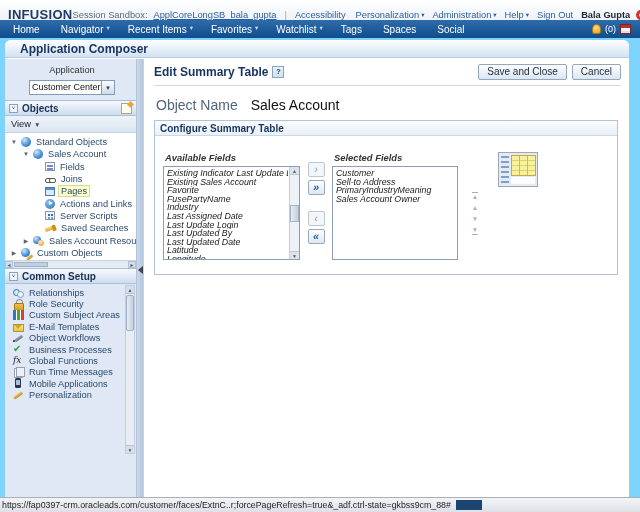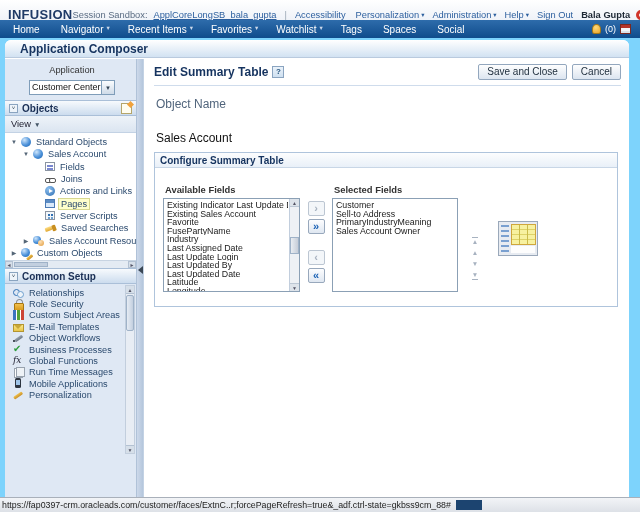--- a/index.html
+++ b/index.html
@@ -117,31 +117,31 @@
   .main-title-row { display:flex; align-items:center; height:19px; }
   .main-title { font-size:12px; font-weight:bold; color:#15335f; }
   .help-icon { margin-left:4px; width:12px; height:12px; border:1px solid #8aa4c0;
     background:linear-gradient(#eaf2fa,#cfe0f0); font-size:8px; font-weight:bold; color:#23527c;
     display:flex; align-items:center; justify-content:center; }
   .btns { margin-left:auto; display:flex; gap:5px; }
   .btn { height:16px; padding:0 8px; font-size:10px; color:#1c2b3a;
     background:linear-gradient(#fefefe,#dce5f0); border:1px solid #93a7be; border-radius:2px;
     display:flex; align-items:center; font-family:inherit; white-space:nowrap; }
   .main-sep { border-bottom:1px solid #cfdcec; margin-top:4px; }
-  .obj-row { display:flex; gap:20px; margin:11px 0 7px 2px; font-size:12px;flex-direction:column; }
+  .obj-row { display:flex; gap:13px; margin:11px 0 7px 2px; font-size:14px; }
   .obj-label { color:#51657c; }
   .obj-value { color:#111; }
 
   .section { border:1px solid #afc4dc; margin-right:3px; }
   .section-header { height:15px; background:linear-gradient(#fcfdfe,#e9f0f8);
     border-bottom:1px solid #c8d6e6; display:flex; align-items:center; padding-left:5px;
     font-size:10px; font-weight:bold; color:#15335f; }
   .section-body { padding:7px 8px 14px 8px; background:#fff; }
   .instruction { font-size:9.4px; color:#333; }
-  .shuttle { display:flex; margin-top:9px; align-items:center; }
+  .shuttle { display:flex; margin-top:9px; align-items:flex-start;font-style:italic; }
   .field-col { display:flex; flex-direction:column; }
   .field-label { font-size:9.4px; font-weight:bold; color:#333; margin:0 0 3px 2px; }
   .listbox { width:137px; height:94px; border:1px solid #8ba0b5; background:#fff;
     position:relative; overflow:hidden; }
   .listbox.selbox { width:126px; }
   .list-items { position:absolute; top:2px; left:1px; right:11px; }
   .selbox .list-items { right:1px; }
   .list-item { font-size:8.8px; color:#1a1a1a; line-height:8.6px; white-space:nowrap;
     padding-left:2px; overflow:hidden; }
   .vscroll { position:absolute; top:0; right:0; bottom:0; width:10px; background:#eef1f5;
@@ -374,29 +374,29 @@
               <div class="tree-row lvl2">
                 <span class="exp"></span>
                 <span class="ti ic-fields"></span>
                 <span class="tree-label">Fields</span>
               </div>
               <div class="tree-row lvl2">
                 <span class="exp"></span>
                 <span class="ti ic-joins"></span>
                 <span class="tree-label">Joins</span>
               </div>
+              <div class="tree-row lvl2 selected">
+                <span class="exp"></span>
+                <span class="ti ic-pages"></span>
+                <span class="tree-label">Pages</span>
+              </div>
               <div class="tree-row lvl2">
                 <span class="exp"></span>
                 <span class="ti ic-actions"></span>
                 <span class="tree-label">Actions and Links</span>
-              </div>
-              <div class="tree-row lvl2 selected">
-                <span class="exp"></span>
-                <span class="ti ic-pages"></span>
-                <span class="tree-label">Pages</span>
               </div>
               <div class="tree-row lvl2">
                 <span class="exp"></span>
                 <span class="ti ic-scripts"></span>
                 <span class="tree-label">Server Scripts</span>
               </div>
               <div class="tree-row lvl2">
                 <span class="exp"></span>
                 <span class="ti ic-searches"></span>
                 <span class="tree-label">Saved Searches</span>

